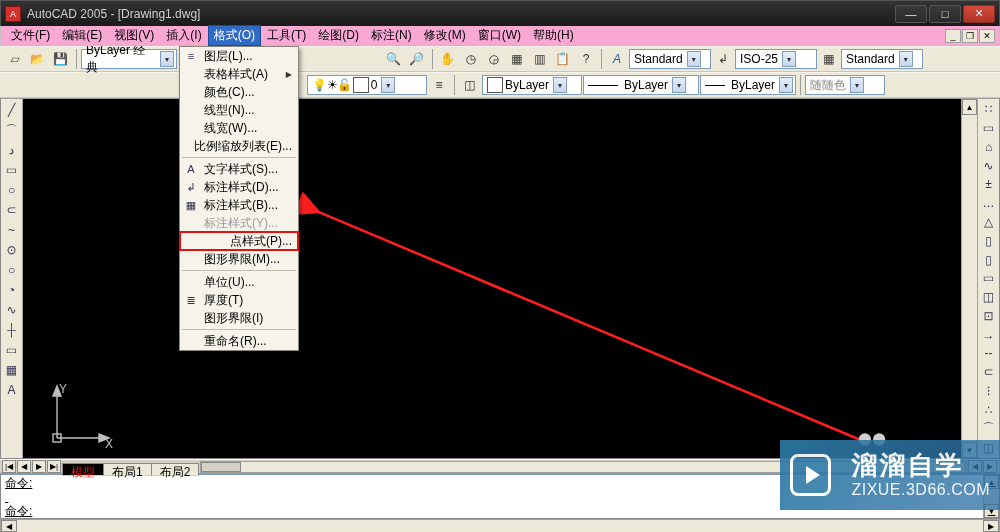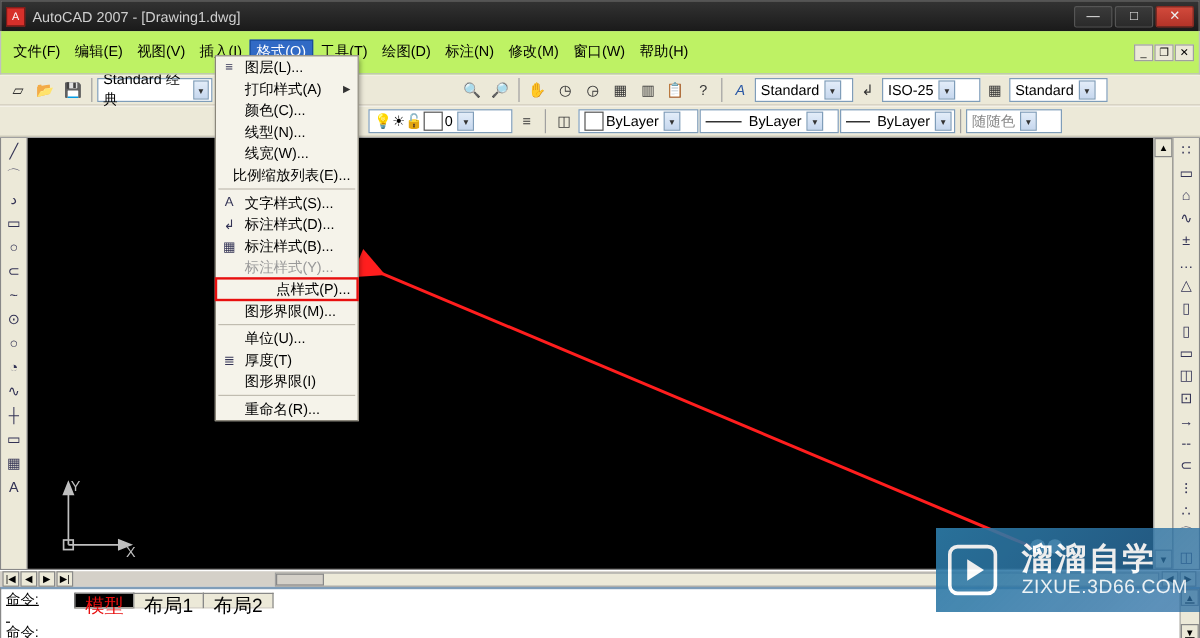--- a/index.html
+++ b/index.html
@@ -8,21 +8,21 @@
   
   .titlebar { height: 26px; background: linear-gradient(to bottom,#333 0%,#1a1a1a 100%); color:#cfcfcf; display:flex; align-items:center; padding:0 4px; border:1px solid #555; border-bottom:none;}
   .titlebar .app-icon { width:16px; height:16px; background:#d7302b; border:1px solid #7a1a17; margin-right:6px; display:flex; align-items:center; justify-content:center; color:#fff; font-size:9px;}
   .titlebar .title-text { flex:0 0 auto; font-size:12px; }
   .titlebar .spacer { flex:1; }
   .winbtns { display:flex; gap:2px; }
   .winbtn { width:32px; height:18px; background:linear-gradient(#3a3a3a,#2a2a2a); border:1px solid #555; color:#eee; display:flex; align-items:center; justify-content:center; font-size:11px; border-radius:2px;}
   .winbtn.close { background:linear-gradient(#d24a3c,#b23328); border-color:#8a2a22;}
   
   
-  .menubar { height:36px; background:#bef264; display:flex; align-items:center; padding:0 4px; border:1px solid #c0c0c0; border-top:none; position:relative; z-index:50;}
+  .menubar { height:20px; background:#f9a8d4; display:flex; align-items:center; padding:0 4px; border:1px solid #c0c0c0; border-top:none; position:relative; z-index:50;}
   .menubar .menu-item { padding:2px 6px; cursor:default;}
   .menubar .menu-item.open { background:#316ac5; color:#fff; border:1px solid #1a4d9b; padding:1px 5px;}
   .doc-winbtns { margin-left:auto; display:flex; gap:0;}
   .doc-winbtns span{ width:16px;height:14px;border:1px solid #a0a0a0;background:#ece9d8;margin-left:1px;display:flex;align-items:center;justify-content:center;font-size:9px;}
 
   
   .toolbars { background:#ece9d8; border-bottom:1px solid #a0a0a0;}
   .toolbar-row { height:26px; display:flex; align-items:center; padding:1px 4px; gap:1px; border-top:1px solid #f5f3ea; border-bottom:1px solid #cac6b6;}
   .tbtn { width:22px; height:22px; border:1px solid transparent; display:flex; align-items:center; justify-content:center; font-size:12px; color:#333;}
   .sep { width:1px; height:20px; background:#a0a0a0; margin:0 3px;}
@@ -49,21 +49,21 @@
   .dd-row{ display:flex; align-items:center; height:18px; padding:0 6px 0 2px; font-size:12px; white-space:nowrap;}
   .dd-row .ic{width:18px;height:16px;display:flex;align-items:center;justify-content:center;margin-right:4px;font-size:11px;color:#335;}
   .dd-row.disabled{color:#9a9a9a;}
   .dd-row.has-sub::after{content:"▶";margin-left:auto;font-size:8px;color:#333;}
   .dd-sep{height:1px;background:#c0bcb0;margin:2px 2px;}
   .dd-row.hl{outline:2px solid #e80f0f; outline-offset:-1px;gap:31px;}
 
   
   .tabstrip{ height:14px; background:#d4d0c8; display:flex; align-items:flex-end; padding:0 2px; border-top:1px solid #fff;}
   .tab-nav{width:14px;height:13px;border:1px solid #888;background:#ece9d8;display:flex;align-items:center;justify-content:center;font-size:8px;margin-right:1px;}
-  .mtab{height:13px;padding:0 8px;border:1px solid #888;border-bottom:1px solid #d4d0c8;background:#ece9d8;font-size:16px;margin-right:-1px; position:relative; top:18px;}
+  .mtab{height:13px;padding:0 8px;border:1px solid #888;border-bottom:1px solid #d4d0c8;background:#ece9d8;font-size:12px;margin-right:-1px; position:relative; top:3px;}
   .mtab.active{background:#000;color:#e80f0f;}
   .tabstrip .track{flex:1;height:12px;background:#ece9d8;border:1px solid #a0a0a0;margin:0 2px;}
   .tabstrip .thumb{height:10px;width:40px;background:#d4d0c8;border:1px solid #888;margin:0;}
 
   
   .cmdarea{ height:46px; background:#fff; border:1px solid #888; border-top:2px solid #7f9db9; display:flex;text-decoration:underline;}
   .cmdlines{flex:1;display:flex;flex-direction:column;justify-content:flex-end;padding:0 4px 0 4px;font-family:SimSun,monospace;color:#000;}
   .cmdlines div{height:14px;line-height:14px;white-space:pre;}
   .cmd-scroll{width:16px;background:#ece9d8;border-left:1px solid #a0a0a0;display:flex;flex-direction:column;}
   .cmd-scroll span{flex:0 0 14px;border:1px solid #888;display:flex;align-items:center;justify-content:center;font-size:8px;background:#ece9d8;}
@@ -86,21 +86,21 @@
   .vscroll{position:absolute;right:0;top:0;bottom:0;width:16px;background:#ece9d8;border-left:1px solid #a0a0a0;display:flex;flex-direction:column;}
   .vscroll span{flex:0 0 16px;border:1px solid #888;background:#ece9d8;display:flex;align-items:center;justify-content:center;font-size:8px;}
   .vscroll .tr{flex:1;}
 </style>
 </head>
 <body>
 
 <div class="titlebar">
   <div class="app-icon">A</div>
   <span class="title-text">
-    <span>AutoCAD 2007</span>
+    <span>AutoCAD 2005</span>
     -
     <span>[Drawing1.dwg]</span>
   </span>
   <div class="spacer"></div>
   <div class="winbtns">
     <div class="winbtn">—</div>
     <div class="winbtn">□</div>
     <div class="winbtn close">✕</div>
   </div>
 </div>
@@ -124,21 +124,21 @@
   </div>
 </div>
 
 <div class="toolbars">
   <div class="toolbar-row">
     <div class="tbtn">▱</div>
     <div class="tbtn">📂</div>
     <div class="tbtn">💾</div>
     <div class="sep"></div>
     <div class="combo" style="width:96px">
-      <span>Standard 经典</span>
+      <span>ByLayer 经典</span>
       <span class="dd">▾</span>
     </div>
     <div class="tbtn">◎</div>
     <div class="sep"></div>
     <div class="tbtn">▦</div>
     <div style="flex:0 0 150px"></div>
     <div class="tbtn">🔍</div>
     <div class="tbtn">🔎</div>
     <div class="sep"></div>
     <div class="tbtn">✋</div>
@@ -201,21 +201,21 @@
   </div>
 </div>
 
 <div class="dropdown">
   <div class="dd-row">
       <span class="ic">≡</span>
       <span>图层(L)...</span>
     </div>
   <div class="dd-row has-sub">
       <span class="ic"></span>
-      <span>打印样式(A)</span>
+      <span>表格样式(A)</span>
     </div>
   <div class="dd-row">
       <span class="ic"></span>
       <span>颜色(C)...</span>
     </div>
   <div class="dd-row">
       <span class="ic"></span>
       <span>线型(N)...</span>
     </div>
   <div class="dd-row">

